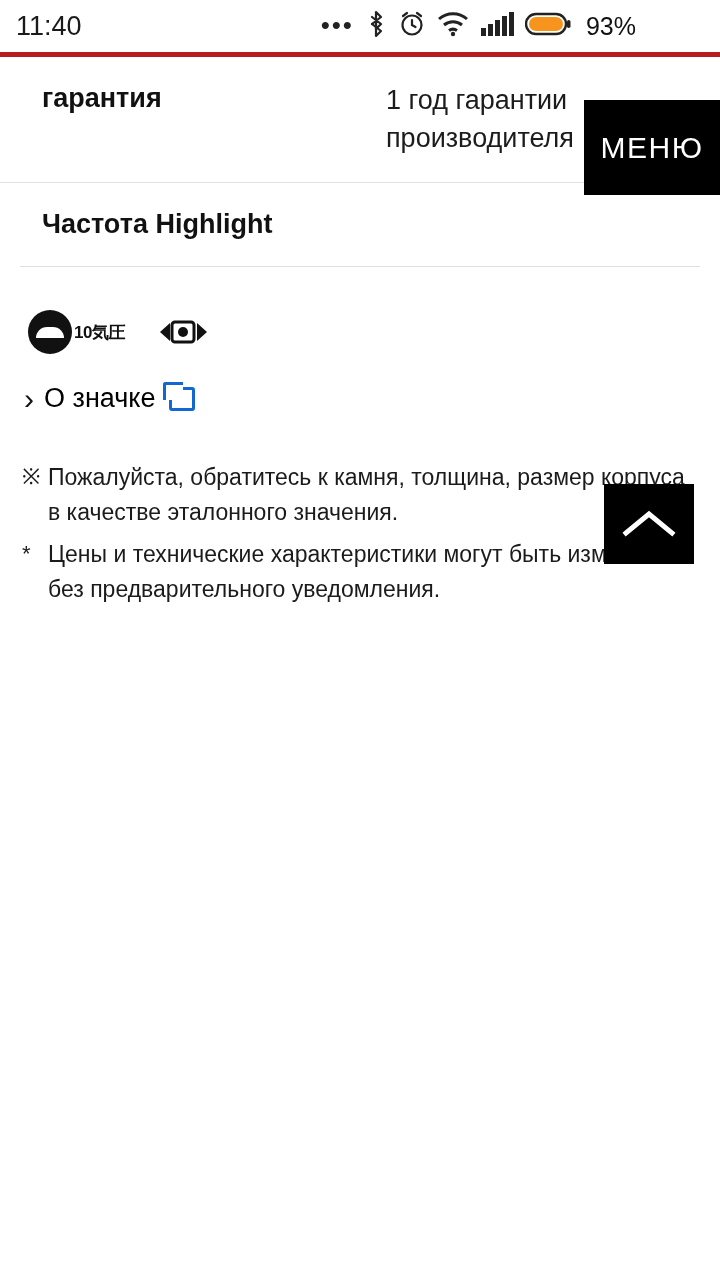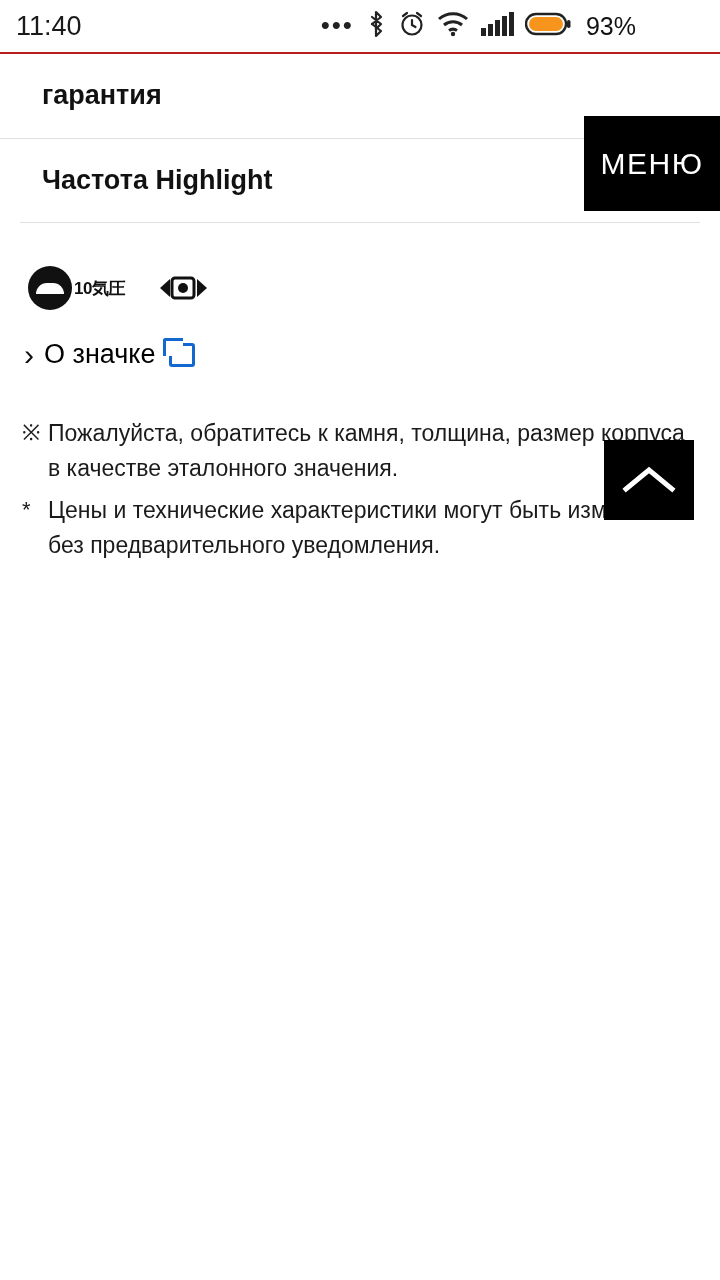--- a/index.html
+++ b/index.html
@@ -60,21 +60,21 @@
 
   .spec-table {
     width: 720px;
     border-collapse: collapse;
   }
   .spec-row {
     display: flex;
     border-top: 1px solid #e0e0e0;
     padding: 24px 20px 24px 42px;
   }
-  .spec-row.first { border-top: 2px solid #b91c1c; }
+  .spec-row.first { border-top: 5px solid #b91c1c; }
   .spec-key {
     width: 344px;
     flex: 0 0 344px;
     font-size: 27px;
     font-weight: 700;
     color: #111;
     line-height: 1.32;
     padding-right: 12px;
   }
   .spec-val {
@@ -203,21 +203,20 @@
     height: 95px;
     background: #000;
     color: #fff;
     display: flex;
     align-items: center;
     justify-content: center;
     font-size: 30px;
     letter-spacing: 1.5px;
     font-weight: 400;
     z-index: 20;
-    margin-top: 16px;
   }
   .scrolltop-btn {
     position: absolute;
     right: 26px;
     bottom: 42px;
     width: 90px;
     height: 80px;
     background: #000;
     display: flex;
     align-items: center;
@@ -273,20 +272,21 @@
     <span class="battery-pct">93%</span>
   </div>
 </div>
 
 <div class="page">
 
   <div class="spec-table">
 
     <div class="spec-row first">
       <div class="spec-key">гарантия</div>
+      <div class="spec-val">1 год гарантии производителя</div>
     </div>
 
     <div class="spec-row">
       <div class="spec-key">Частота Highlight</div>
     </div>
 
   </div>
 
   <div class="divider"></div>
 

